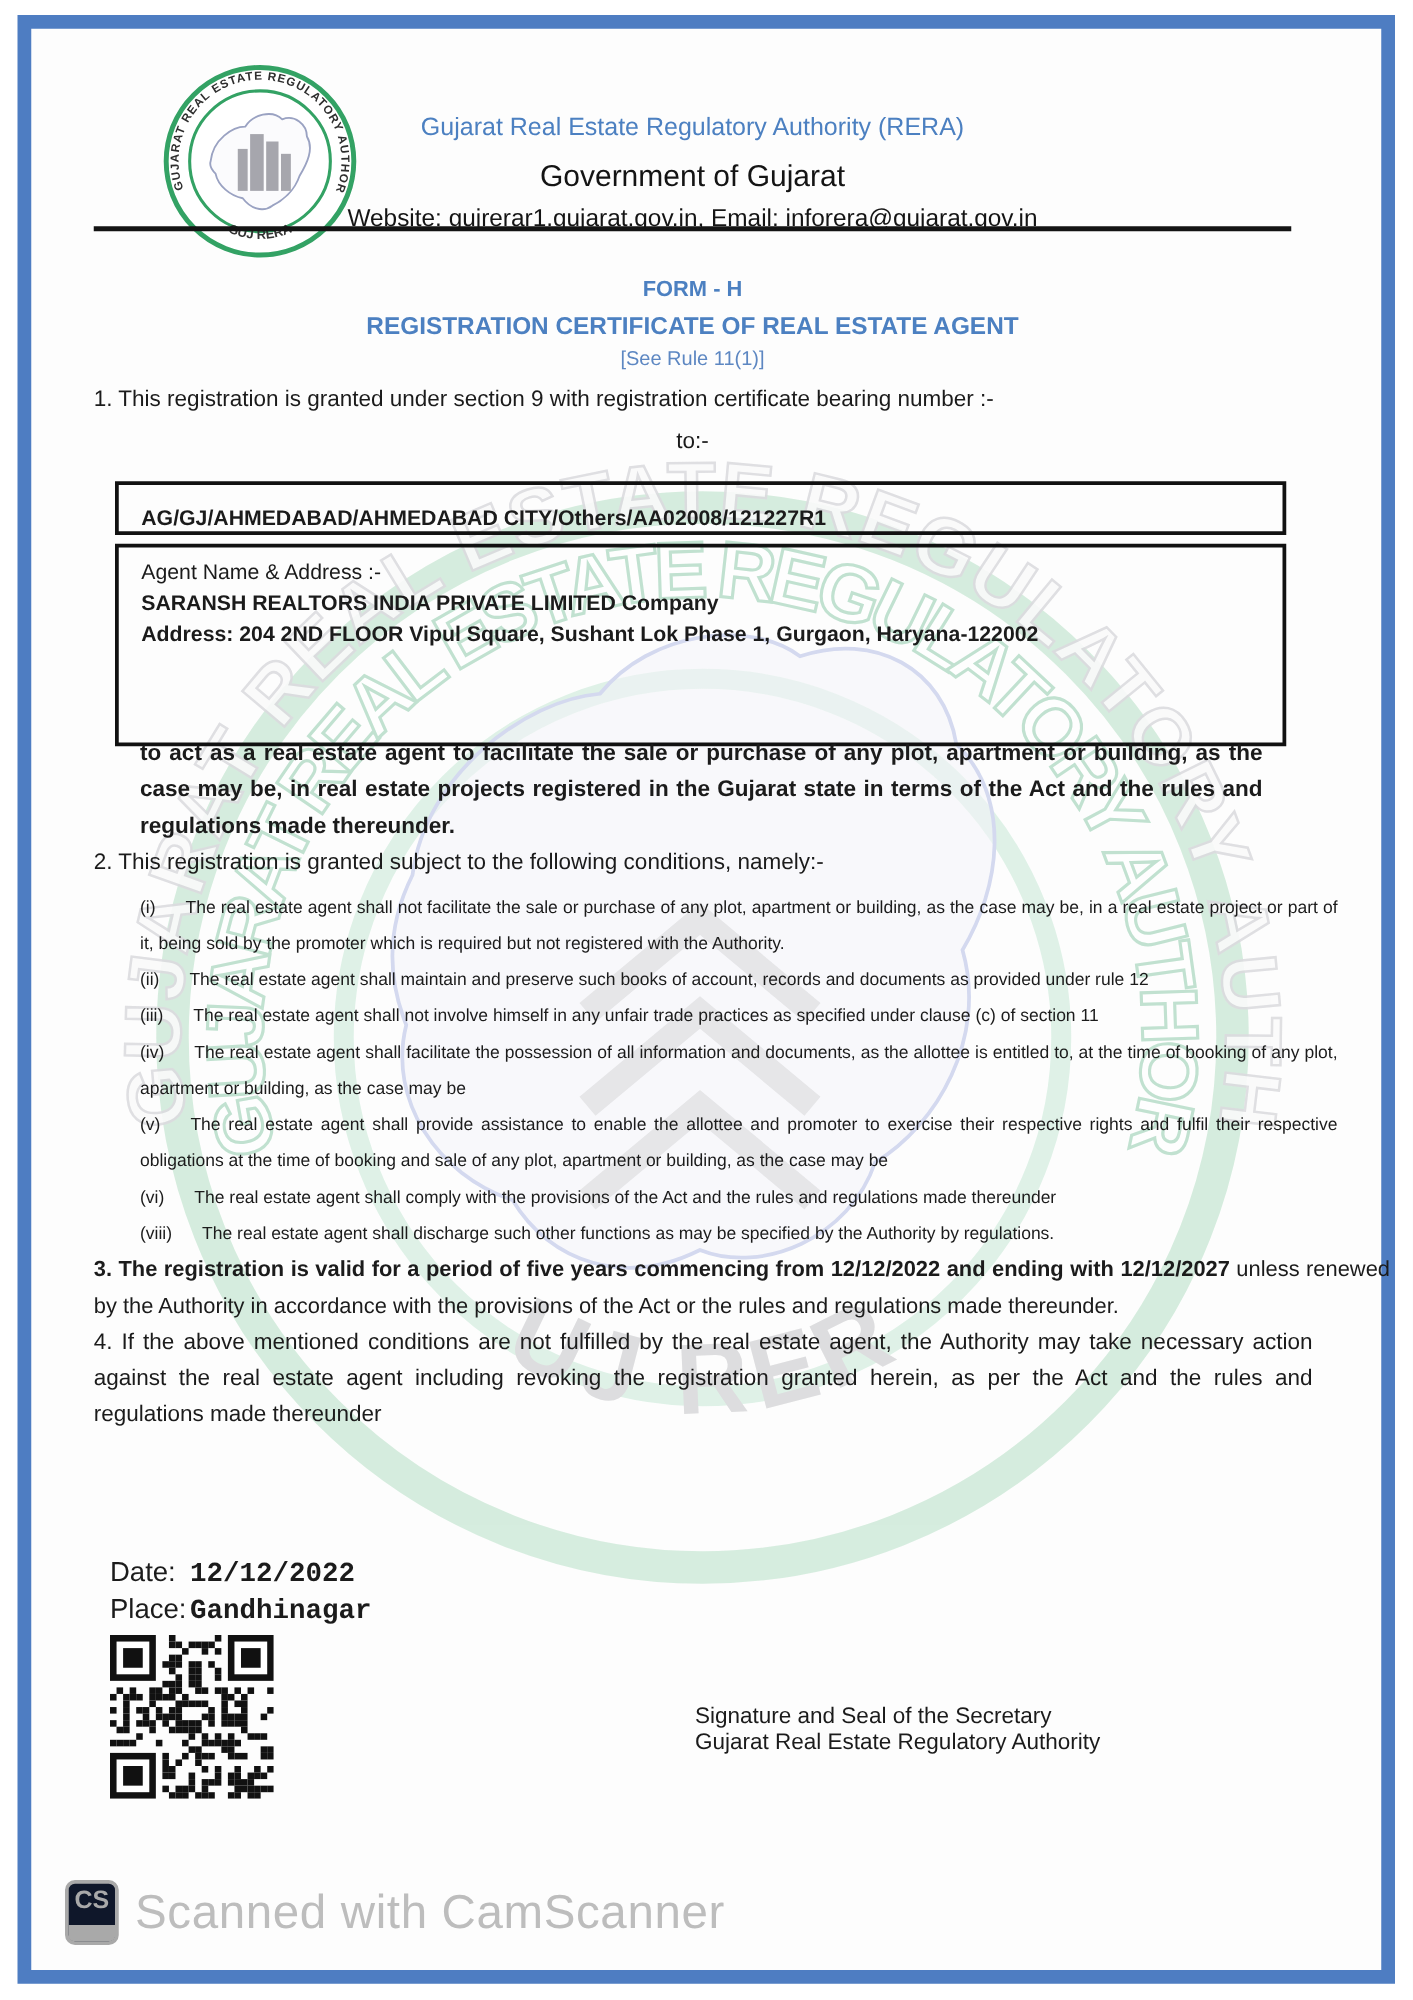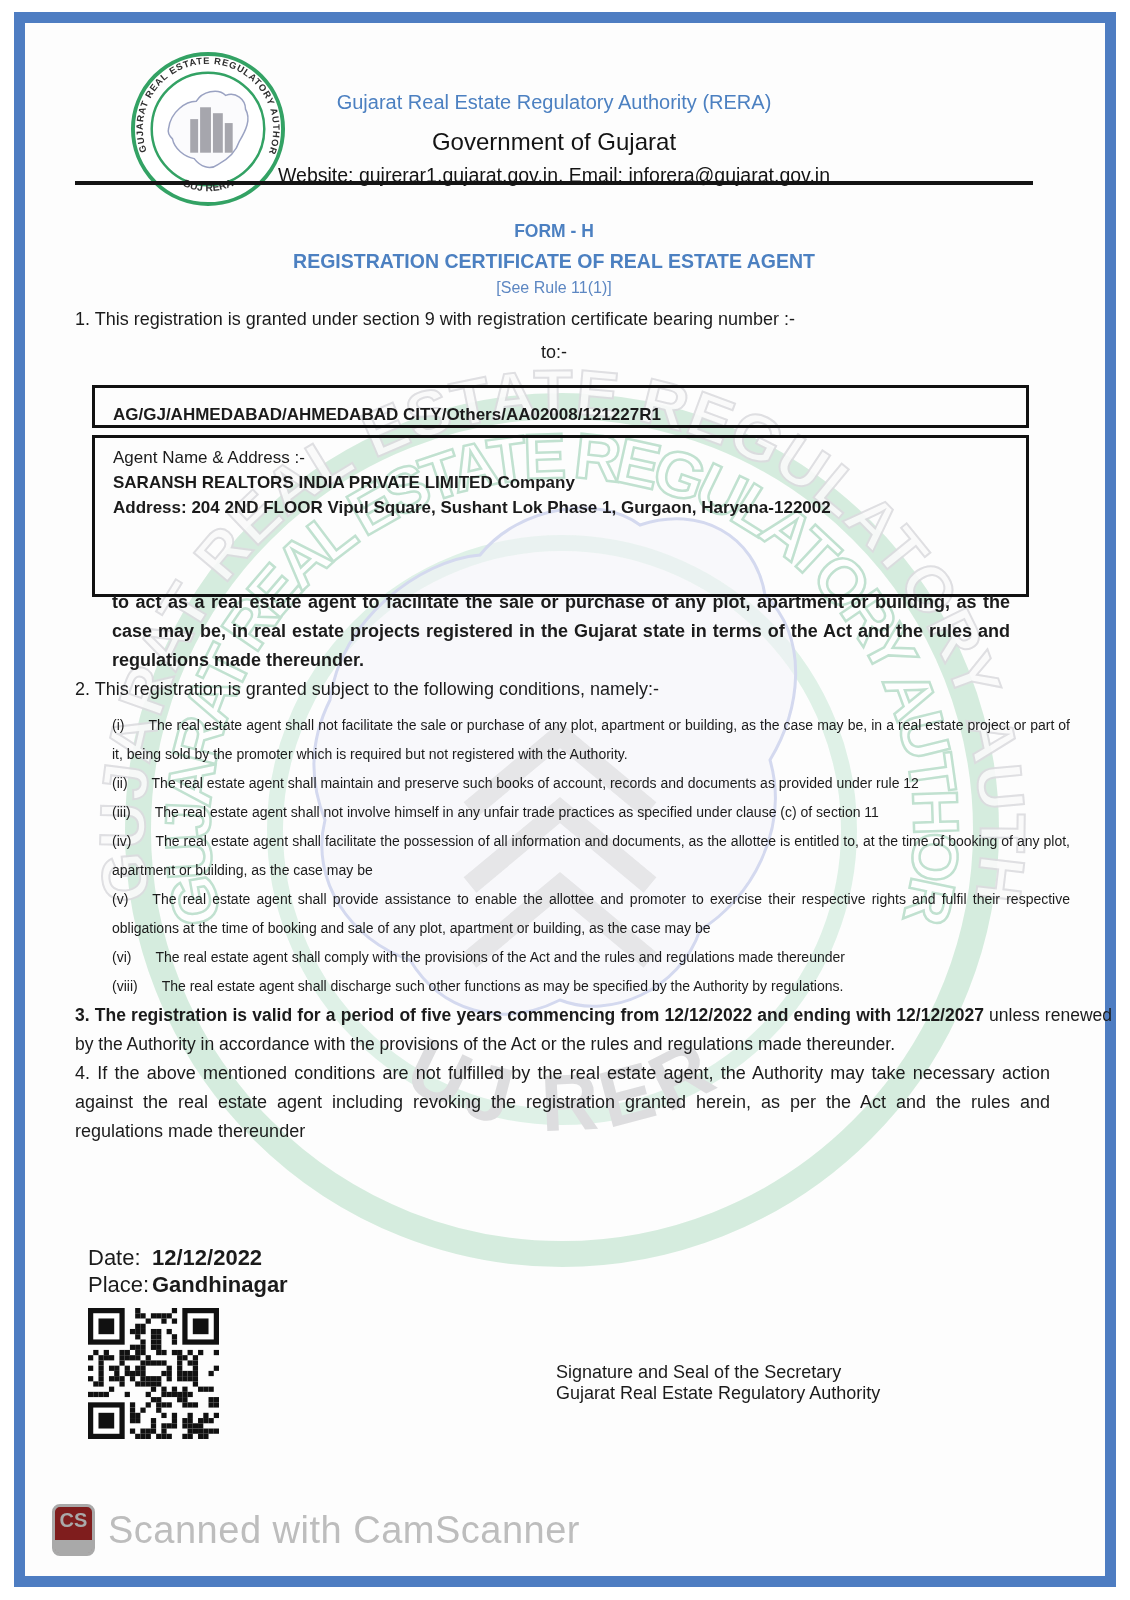--- a/index.html
+++ b/index.html
@@ -30,26 +30,26 @@
   .flow{left:75px;top:588px;width:975px;font-size:18px;line-height:29px;text-align:justify;}
   .para{margin:0 40px 0 37px;font-weight:bold;}
   .h2{font-size:18px;}
   .conds{margin-left:37px;margin-right:-20px;font-size:14px;padding-top:7px;}
   .cond .rn{margin-right:24px;}
   .c3{font-size:17.5px;margin-right:-62px;}
   .c3 .b{font-weight:bold;}
   .c4{font-size:18px;}
   .date-block{left:88px;top:1244px;font-size:22px;line-height:27px;}
   .date-block .lbl{display:inline-block;width:64px;}
-  .date-block .val{font-weight:bold;}
+  .date-block .val{font-weight:bold;font-family:Liberation Mono, monospace;}
   .qr-wrap{left:88px;top:1308px;width:131px;height:131px;}
   .sig{left:556px;top:1362px;font-size:18px;line-height:20.5px;}
   .cam{left:52px;top:1504px;display:flex;align-items:center;gap:13px;}
   .cs-icon{position:relative;width:43px;height:52px;border:3px solid #a9a9a9;border-radius:8px;
-           background:#7f1d1d;box-sizing:border-box;}
+           background:#0f172a;box-sizing:border-box;}
   .cs-icon .txt{font-weight:bold;color:#a9a9a9;font-size:20px;text-align:center;margin-top:2px;}
   .cs-icon .bar{position:absolute;bottom:0;left:0;right:0;height:13px;background:#a9a9a9;
                 border-radius:0 0 4px 4px;}
   .cam .cam-text{font-size:38px;color:#bdbdbd;letter-spacing:0.5px;}
   svg text{font-family:"Liberation Sans","DejaVu Sans",sans-serif;}
 </style>
 </head>
 <body>
 
 <div class="frame"></div>

